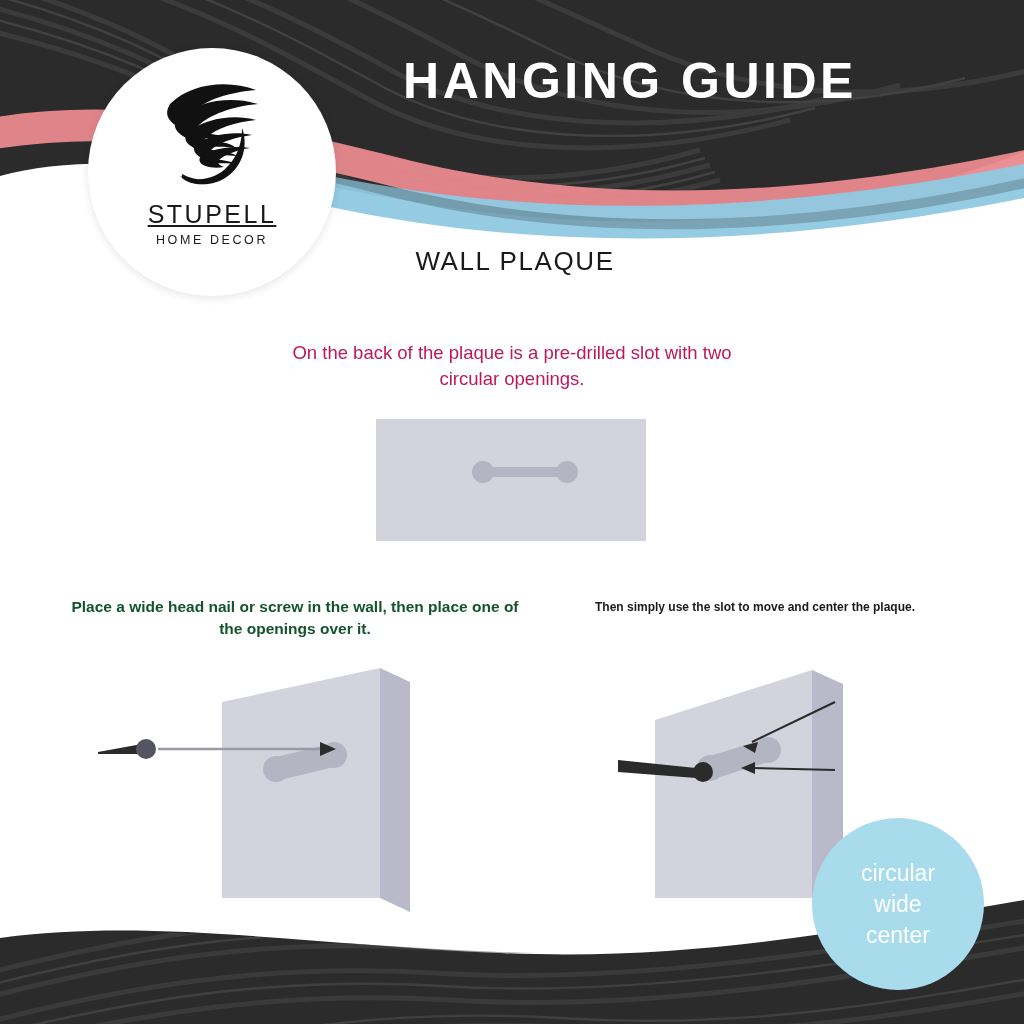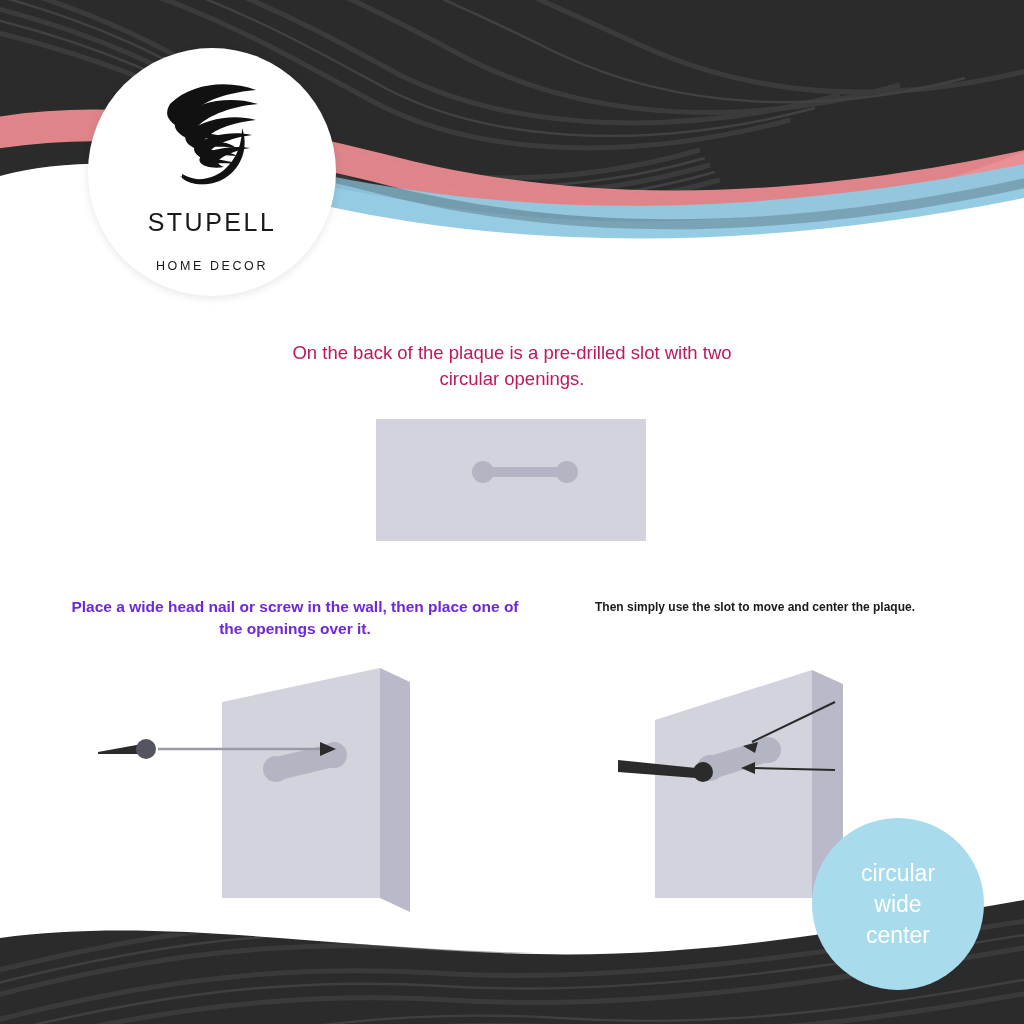--- a/index.html
+++ b/index.html
@@ -38,27 +38,28 @@
     justify-content: flex-start;
     padding-top: 26px;
     box-sizing: border-box;
   }
   .logo-mark { width: 120px; height: 118px; }
   .logo-name {
     font-size: 25px;
     letter-spacing: 2.5px;
     color: #1a1a1a;
     font-weight: 400;
-    margin-top: 16px;
+    margin-top: 8px;
+    text-decoration: underline;
   }
   .logo-sub {
     font-size: 12.5px;
     letter-spacing: 2.6px;
     color: #1a1a1a;
-    margin-top: 22px;
+    margin-top: 4px;
   }
 
   
   .guide-title {
     position: absolute;
     left: 370px;
     top: 52px;
     width: 520px;
     text-align: center;
     color: #ffffff;
@@ -102,21 +103,21 @@
     top: 459px;
   }
 
   
   .step2-text {
     position: absolute;
     left: 70px;
     top: 596px;
     width: 450px;
     text-align: center;
-    color: #6d28d9;
+    color: #14532d;
     font-size: 15.5px;
     line-height: 22px;
     font-weight: 600;
   }
   .step3-text {
     position: absolute;
     left: 540px;
     top: 596px;
     width: 430px;
     text-align: center;
@@ -233,20 +234,22 @@
         <path d="M44,70 C60,60 82,57 100,61 C84,63 68,68 60,75 C56,79 58,83 65,85 C73,87 80,87 84,90 C77,89 66,90 59,88 C47,84 38,78 44,70 Z"></path>
         <path d="M56,78 C70,73 86,72 98,74 C86,76 74,80 68,85 C65,88 66,91 72,93 C60,95 50,92 48,88 C46,84 50,80 56,78 Z"></path>
         <path d="M90,54 C96,70 92,90 76,102 C60,114 38,112 28,102 C42,108 60,106 72,96 C86,84 90,68 90,54 Z"></path>
         <path d="M30,100 C44,108 64,108 76,98 C64,112 42,114 30,104 Z"></path>
       </g>
     </svg>
     <div class="logo-name">STUPELL</div>
     <div class="logo-sub">HOME DECOR</div>
   </div>
 
+  <div class="guide-title">HANGING GUIDE</div>
+  <div class="product-type">WALL PLAQUE</div>
 
   <div class="step1-text">On the back of the plaque is a pre-drilled slot with two circular openings.</div>
 
   <div class="plaque-back"></div>
   <svg class="slot" width="110" height="26" viewBox="0 0 110 26">
     <circle cx="13" cy="13" r="11" fill="#b4b5c3"></circle>
     <circle cx="97" cy="13" r="11" fill="#b4b5c3"></circle>
     <rect x="13" y="8" width="84" height="10" fill="#b4b5c3"></rect>
   </svg>
 

